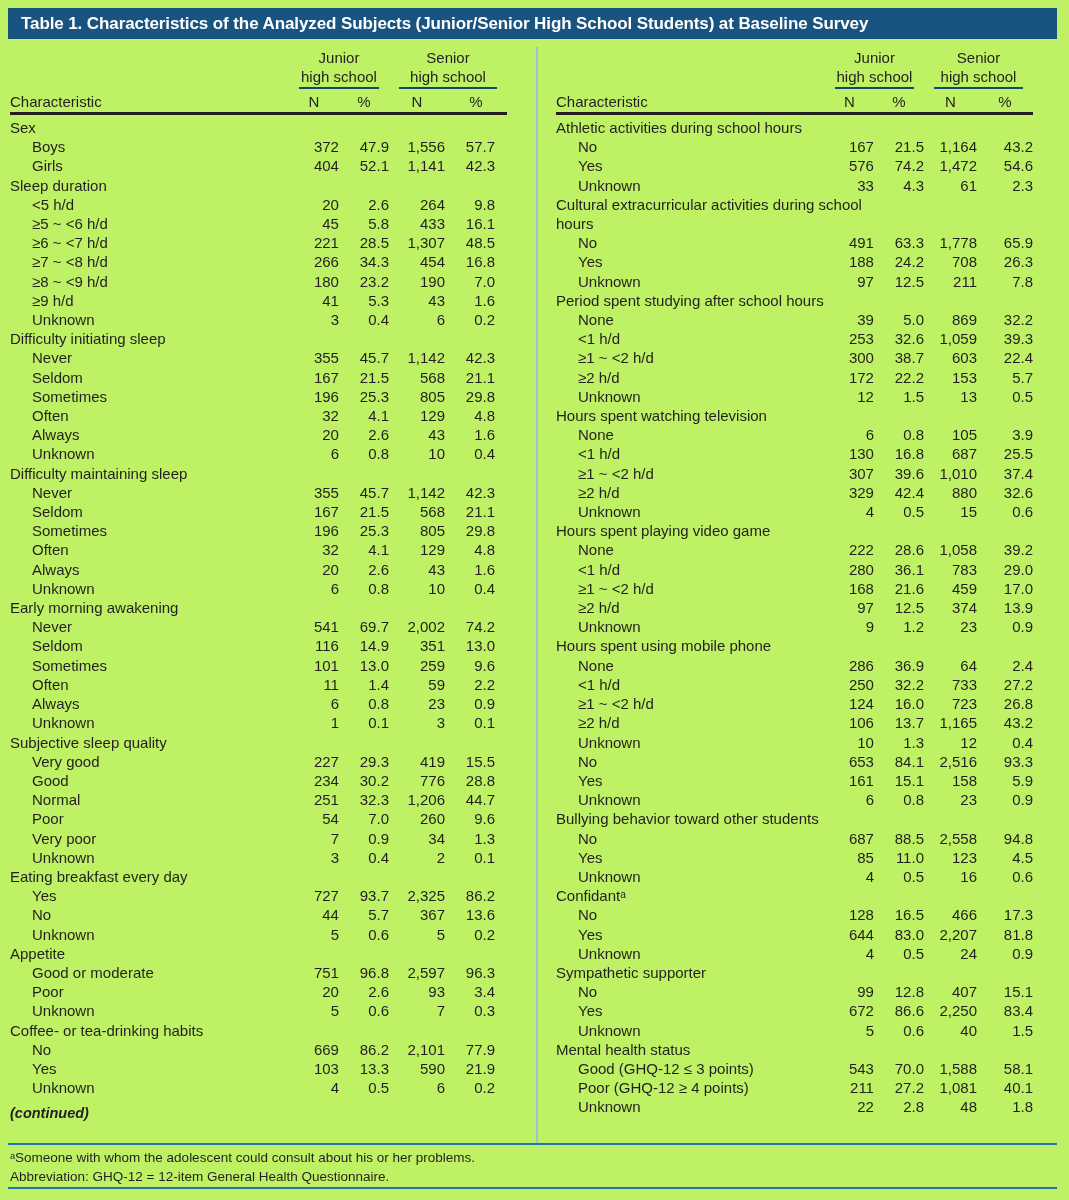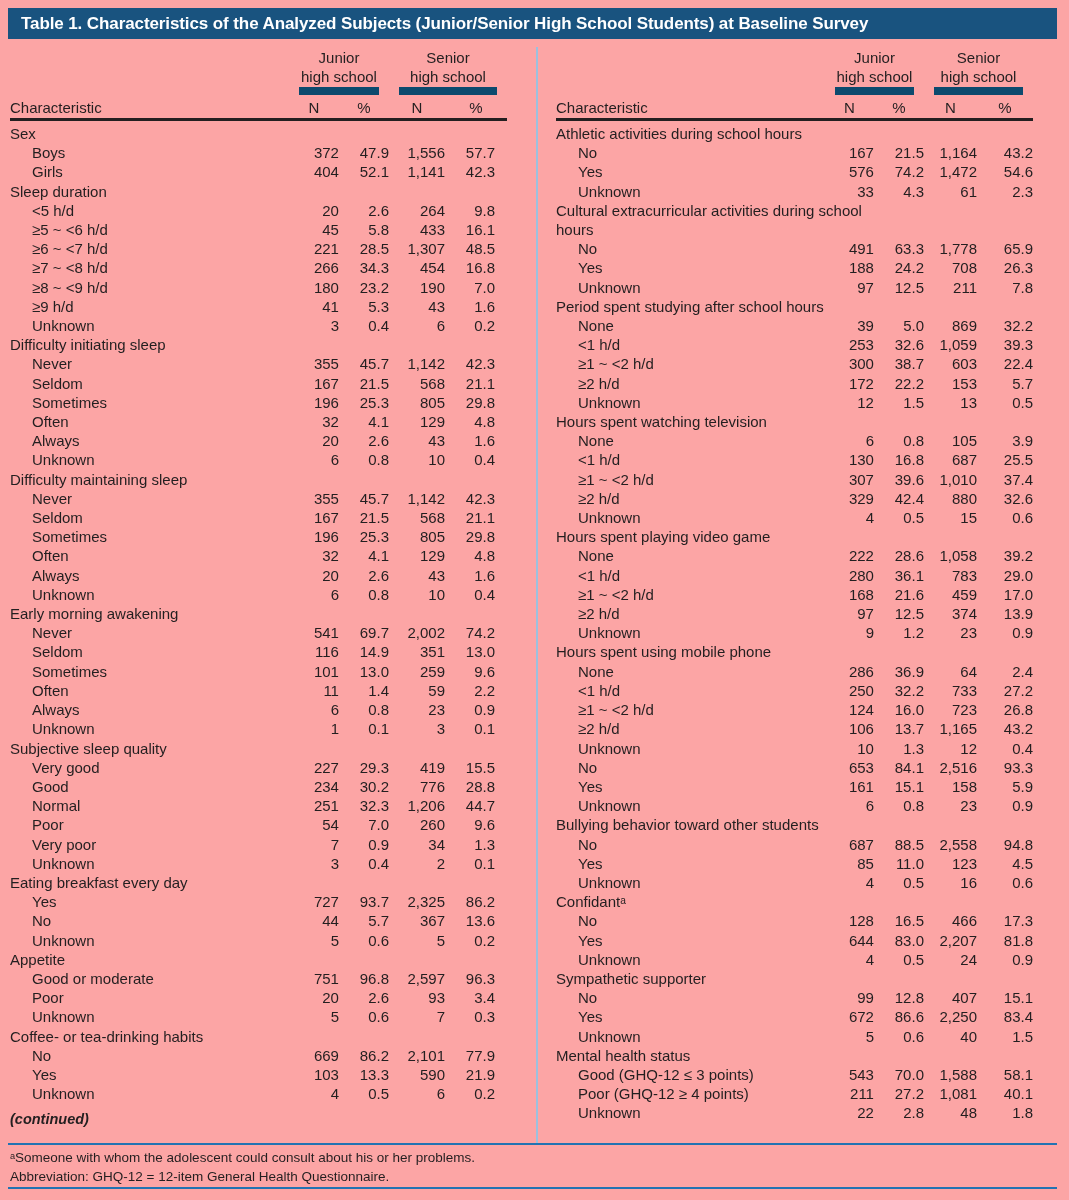--- a/index.html
+++ b/index.html
@@ -1,37 +1,37 @@
 <!DOCTYPE html>
 <html style="--banner-bg: #19537F; --rule: #2273B2; --divider: #9CC0DE; --text: #231F20;"><head>
 <meta charset="utf-8">
 <style>
   html,body{margin:0;padding:0;background:#fff;}
   .sheet{
-    position:relative;width:1069px;height:1200px;background:#fca5a5;
+    position:relative;width:1069px;height:1200px;background:#bef264;
     font-family:"Liberation Sans",sans-serif;color:var(--text,#231F20);
     overflow:hidden;
   }
   .banner{
     position:absolute;left:8px;top:8px;width:1049px;height:31px;
     background:var(--banner-bg,#19537F);box-sizing:border-box;
     color:#ffffff;font-weight:bold;font-size:17px;line-height:31px;
     padding-left:13px;letter-spacing:-0.1px;white-space:nowrap;
   }
   .divider{
     position:absolute;left:536px;top:47px;width:2px;height:1096px;
     background:var(--divider,#9CC0DE);
   }
   .panel{position:absolute;top:48px;}
   .panel.left{left:10px;width:497px;}
   .panel.right{left:556px;width:477px;}
   table{width:100%;border-collapse:collapse;table-layout:fixed;font-size:15px;}
   thead th{font-weight:normal;padding:0;}
   .span-head{text-align:center;vertical-align:bottom;}
-  .sh-inner{line-height:19px;border-bottom:8px solid #0c4a6e;padding-bottom:1px;margin:0 10px;}
+  .sh-inner{line-height:19px;border-bottom:2px solid #0c4a6e;padding-bottom:1px;margin:0 10px;}
   .np-row th{line-height:21px;border-bottom:3px solid #231F20;vertical-align:bottom;padding-top:2px;}
   .np-row .char{text-align:left;}
   .np-row .num-h{text-align:center;}
   tbody td{line-height:19.2px;padding:0;vertical-align:top;}
   tbody tr:first-child td{padding-top:3px;}
   td.group-label{white-space:normal;}
   td.group-label span{display:inline-block;max-width:335px;line-height:19.2px;}
   td.row-label{padding-left:22px;white-space:nowrap;overflow:hidden;}
   td.num{text-align:right;white-space:nowrap;}
   .panel.left td.num.last{padding-right:12px;}

